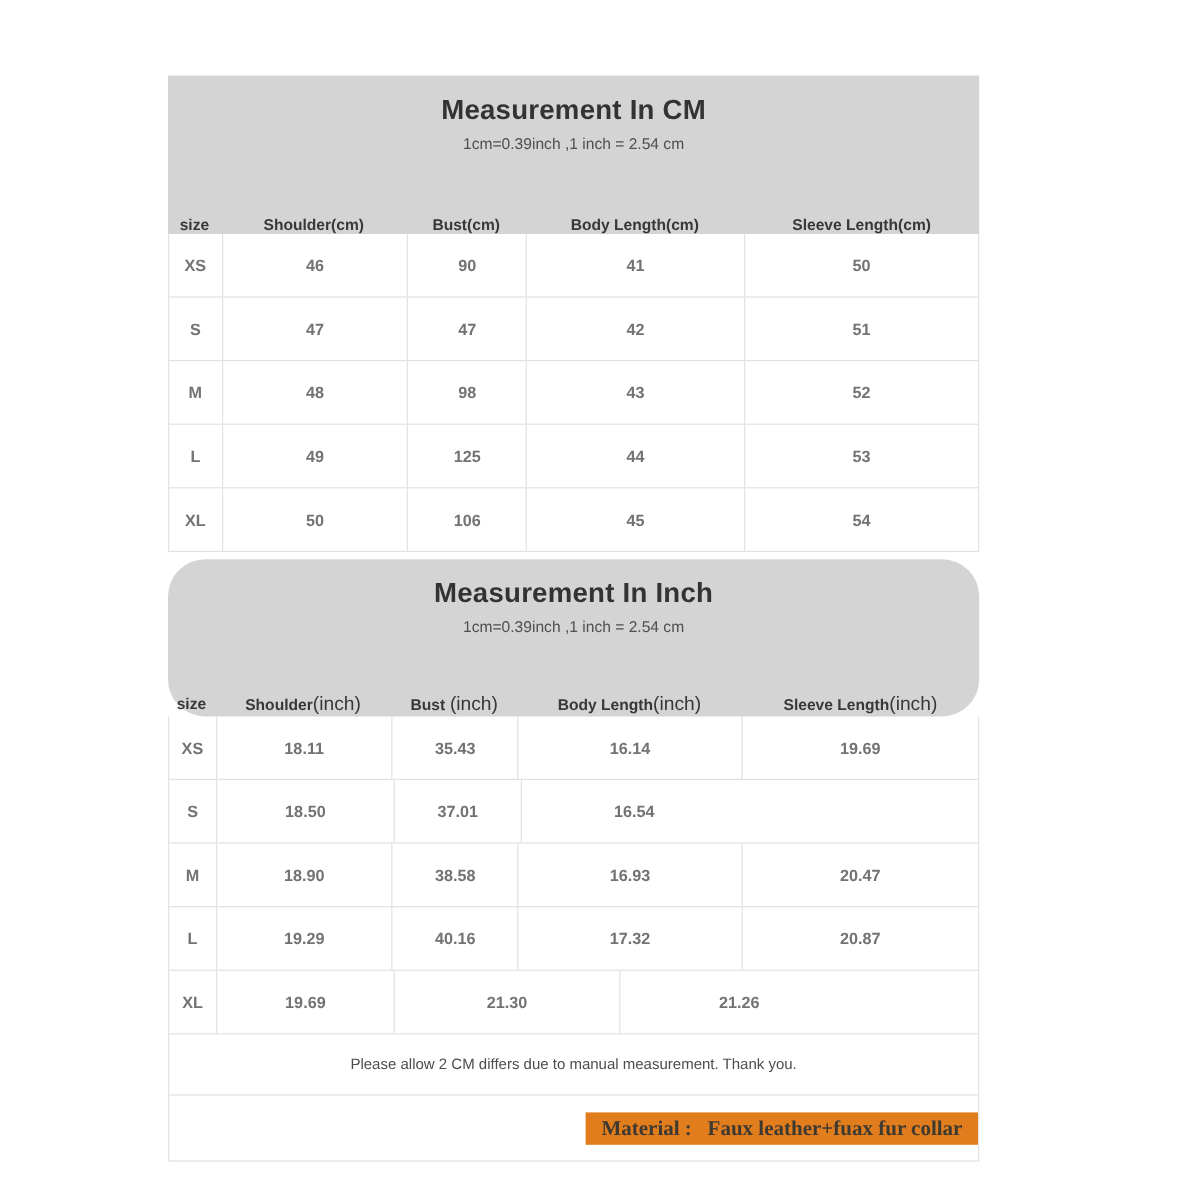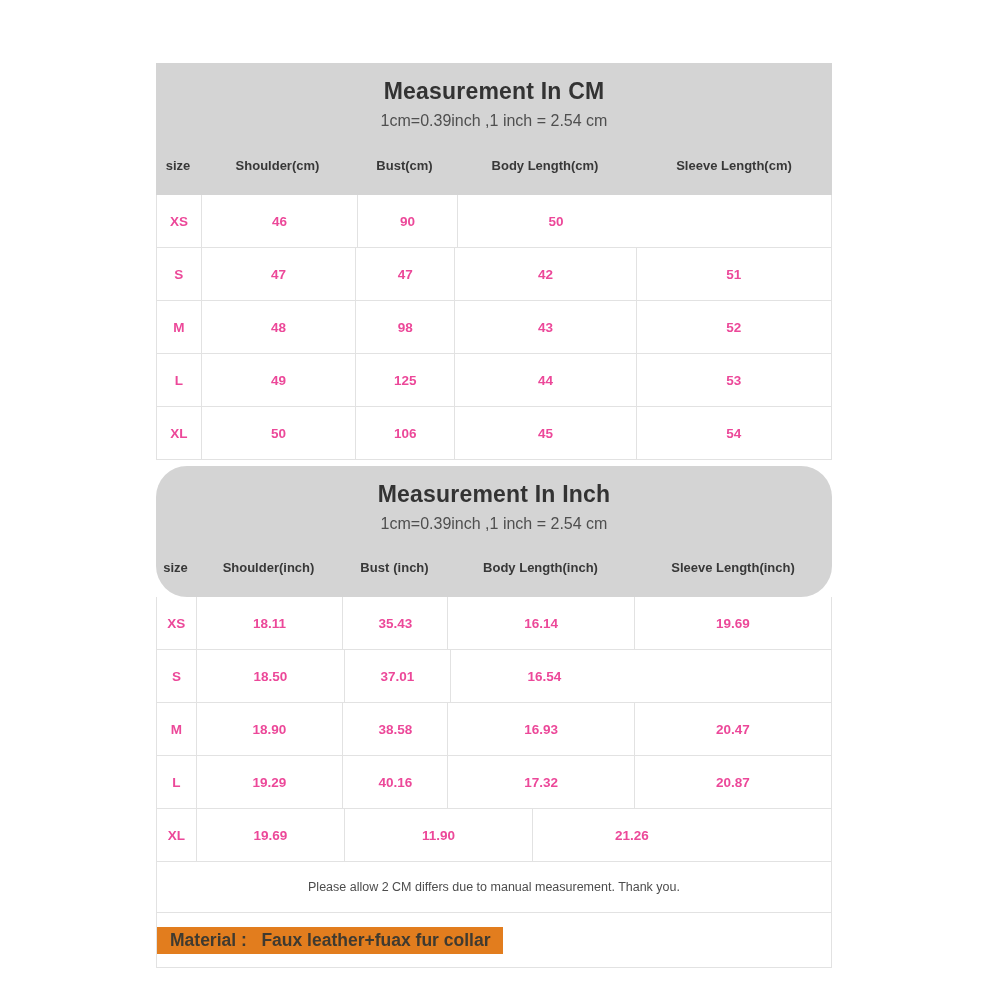--- a/index.html
+++ b/index.html
@@ -6,50 +6,50 @@
     --gray-bg:#d4d4d4;
     --border:#e2e2e2;
     --ink:#383838;
     --ink-soft:#4d4d4d;
     --orange:#e27d1e;
     --material-ink:#3f3a30;
   }
   *{margin:0;padding:0;box-sizing:content-box;}
   html,body{width:1000px;height:1000px;overflow:hidden;background:#ffffff;
     font-family:"Liberation Sans","DejaVu Sans",sans-serif;}
-  .sheet{position:absolute;left:156px;top:63px;width:676px;}
+  .sheet{position:absolute;left:140px;top:63px;width:676px;}
 
   
   .thead{background:var(--gray-bg);display:flex;flex-direction:column;}
   .thead.cm{height:132px;}
   .thead.inch{height:131px;border-radius:31px;}
   .t-title{margin-top:15px;text-align:center;font-size:23px;font-weight:700;color:#333333;letter-spacing:.2px;}
-  .t-sub{margin-top:7px;text-align:center;font-size:16px;color:#4f4f4f;}
-  .head-cols{margin-top:auto;display:flex;padding-bottom:22px;}
+  .t-sub{margin-top:7px;text-align:center;font-size:13px;color:#4f4f4f;}
+  .head-cols{margin-top:auto;display:flex;padding-bottom:0;}
   .head-cols .col{text-align:center;font-weight:700;font-size:13px;color:var(--ink);}
-  .unit{font-size:13px;font-weight:700;}
+  .unit{font-size:16px;font-weight:400;}
   .inch-cols .col:nth-child(3) .unit{margin-left:4px;}
 
   
   .cm-w0{width:44px;}.cm-w1{width:155px;}.cm-w2{width:99px;}.cm-w3{width:182px;}.cm-w4{width:196px;}
   
   .in-w0{width:39px;}.in-w1{width:147px;}.in-w2{width:105px;}.in-w3{width:187px;}.in-w4{width:198px;}
 
   .grid{border-left:1px solid var(--border);border-right:1px solid var(--border);}
   .row{display:flex;height:52px;border-bottom:1px solid var(--border);}
   .cell{display:flex;align-items:center;justify-content:center;
-    font-size:13.5px;font-weight:700;color:#ec4899;border-right:1px solid var(--border);}
+    font-size:13.5px;font-weight:700;color:#737373;border-right:1px solid var(--border);}
   .cell:last-child{border-right:none;}
 
   .gap{height:6px;}
 
   .footer{border-left:1px solid var(--border);border-right:1px solid var(--border);border-bottom:1px solid var(--border);}
   .note-row{height:50px;display:flex;align-items:center;justify-content:center;
     border-bottom:1px solid var(--border);font-size:12.5px;color:var(--ink-soft);}
-  .material-row{height:54px;display:flex;align-items:center;justify-content:flex-start;}
+  .material-row{height:54px;display:flex;align-items:center;justify-content:flex-end;font-family:Liberation Serif, serif;}
   .material-badge{background:var(--orange);color:var(--material-ink);
     font-size:17.5px;font-weight:700;padding:3px 13px;white-space:pre;}
 </style>
 </head>
 <body>
 
 <div class="sheet">
 
   <section>
     <div class="thead cm">
@@ -61,20 +61,21 @@
         <div class="col cm-w2">Bust(cm)</div>
         <div class="col cm-w3">Body Length(cm)</div>
         <div class="col cm-w4">Sleeve Length(cm)</div>
       </div>
     </div>
     <div class="grid">
       <div class="row">
         <div class="cell cm-w0">XS</div>
         <div class="cell cm-w1">46</div>
         <div class="cell cm-w2">90</div>
+        <div class="cell cm-w3">41</div>
         <div class="cell cm-w4">50</div>
       </div>
       <div class="row">
         <div class="cell cm-w0">S</div>
         <div class="cell cm-w1">47</div>
         <div class="cell cm-w2">47</div>
         <div class="cell cm-w3">42</div>
         <div class="cell cm-w4">51</div>
       </div>
       <div class="row">
@@ -139,21 +140,21 @@
       <div class="row">
         <div class="cell in-w0">L</div>
         <div class="cell in-w1">19.29</div>
         <div class="cell in-w2">40.16</div>
         <div class="cell in-w3">17.32</div>
         <div class="cell in-w4">20.87</div>
       </div>
       <div class="row">
         <div class="cell in-w0">XL</div>
         <div class="cell in-w1">19.69</div>
-        <div class="cell in-w3">11.90</div>
+        <div class="cell in-w3">21.30</div>
         <div class="cell in-w4">21.26</div>
       </div>
     </div>
   </section>
 
   <div class="footer">
     <div class="note-row">Please allow 2 CM differs due to manual measurement. Thank you.</div>
     <div class="material-row">
       <span class="material-badge">Material :   Faux leather+fuax fur collar</span>
     </div>

